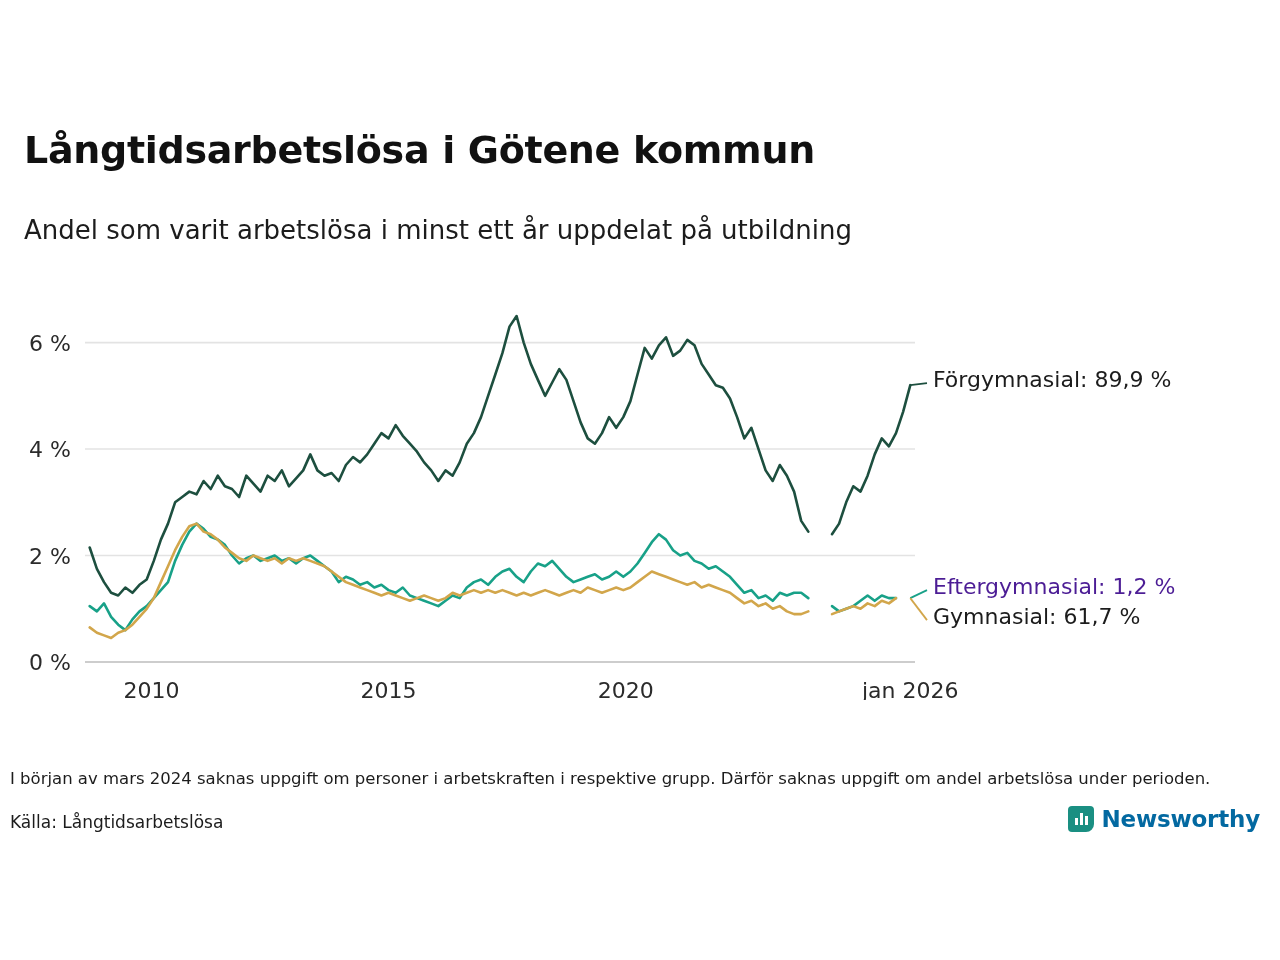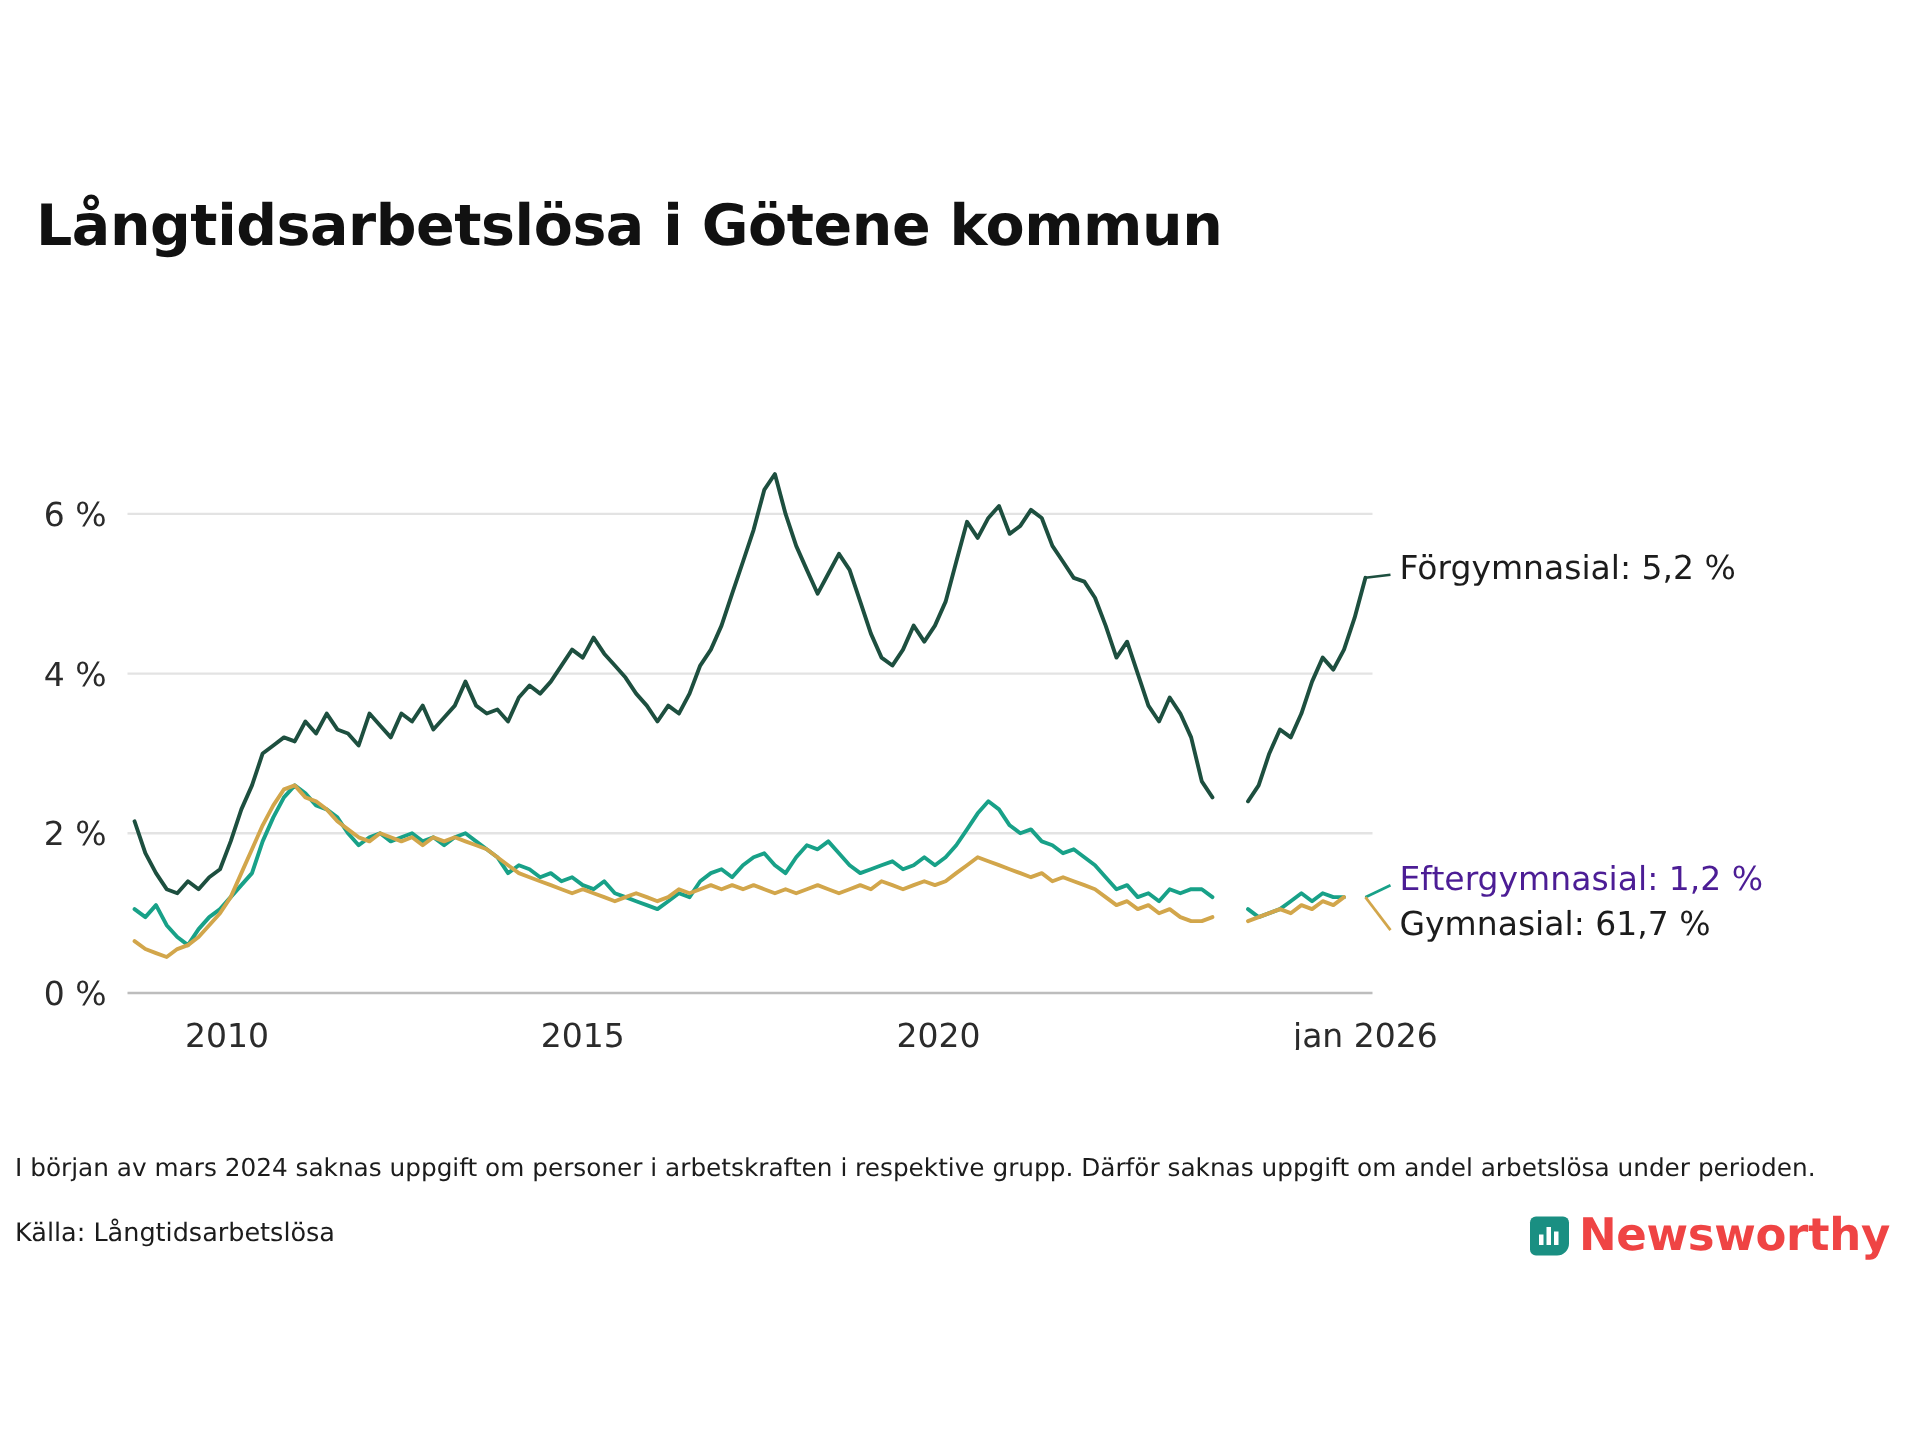--- a/index.html
+++ b/index.html
@@ -87,38 +87,39 @@
   }
   .logo-mark .bars i {
     display: block;
     width: 3px;
     background: #ffffff;
   }
   .logo-mark .bars i:nth-child(1) { height: 7px; }
   .logo-mark .bars i:nth-child(2) { height: 12px; }
   .logo-mark .bars i:nth-child(3) { height: 9px; }
   .logo-text {
-    font-size: 30px;
+    font-size: 23px;
     font-weight: bold;
-    color: #ef4444;
+    color: #0369a1;
     letter-spacing: -0.2px;
   }
   .tick-label {
     font-size: 22px;
     fill: #2b2b2b;
   }
   .gridline { stroke: #e3e3e3; stroke-width: 1.6; }
   .axisline { stroke: #bdbdbd; stroke-width: 1.6; }
 </style>
 </head>
 <body>
 
 <div id="page">
 
   <div class="title">Långtidsarbetslösa i Götene kommun</div>
+  <div class="subtitle">Andel som varit arbetslösa i minst ett år uppdelat på utbildning</div>
 
   <div id="chart-area">
     <svg id="chart-svg" width="1280" height="420" viewBox="0 0 1280 420">
       <g id="gridlines">
           <line x1="85" x2="915" y1="382" y2="382" class="axisline"></line>
           <line x1="85" x2="915" y1="275.52941176470586" y2="275.52941176470586" class="gridline"></line>
           <line x1="85" x2="915" y1="169.05882352941177" y2="169.05882352941177" class="gridline"></line>
           <line x1="85" x2="915" y1="62.58823529411768" y2="62.58823529411768" class="gridline"></line>
         </g>
       <g id="ylabels">
@@ -141,21 +142,21 @@
           <polyline points="89.7,347.4 96.9,352.7 104.0,355.4 111.1,358.0 118.2,352.7 125.3,350.1 132.4,344.7 139.5,336.8 146.7,328.8 153.8,318.1 160.9,302.1 168.0,286.2 175.1,270.2 182.2,256.9 189.3,246.3 196.5,243.6 203.6,251.6 210.7,254.2 217.8,259.6 224.9,267.5 232.0,272.9 239.1,278.2 246.3,280.9 253.4,275.5 260.5,278.2 267.6,280.9 274.7,278.2 281.8,283.5 288.9,278.2 296.1,280.9 303.2,278.2 310.3,280.9 317.4,283.5 324.5,286.2 331.6,291.5 338.7,296.8 345.9,302.1 353.0,304.8 360.1,307.5 367.2,310.1 374.3,312.8 381.4,315.5 388.5,312.8 395.7,315.5 402.8,318.1 409.9,320.8 417.0,318.1 424.1,315.5 431.2,318.1 438.3,320.8 445.5,318.1 452.6,312.8 459.7,315.5 466.8,312.8 473.9,310.1 481.0,312.8 488.1,310.1 495.3,312.8 502.4,310.1 509.5,312.8 516.6,315.5 523.7,312.8 530.8,315.5 537.9,312.8 545.1,310.1 552.2,312.8 559.3,315.5 566.4,312.8 573.5,310.1 580.6,312.8 587.7,307.5 594.9,310.1 602.0,312.8 609.1,310.1 616.2,307.5 623.3,310.1 630.4,307.5 637.5,302.1 644.7,296.8 651.8,291.5 658.9,294.2 666.0,296.8 673.1,299.5 680.2,302.1 687.3,304.8 694.5,302.1 701.6,307.5 708.7,304.8 715.8,307.5 722.9,310.1 730.0,312.8 737.1,318.1 744.3,323.4 751.4,320.8 758.5,326.1 765.6,323.4 772.7,328.8 779.8,326.1 786.9,331.4 794.1,334.1 801.2,334.1 808.3,331.4" fill="none" stroke="#d2a64b" stroke-width="2.6" stroke-linejoin="round" stroke-linecap="round"></polyline>
           <polyline points="832.0,334.1 839.1,331.4 846.2,328.8 853.3,326.1 860.5,328.8 867.6,323.4 874.7,326.1 881.8,320.8 888.9,323.4 896.0,318.1 903.1,NaN 910.3,NaN" fill="none" stroke="#d2a64b" stroke-width="2.6" stroke-linejoin="round" stroke-linecap="round"></polyline>
         </g>
       <g id="leaders">
           <line x1="910.2571428571472" x2="927" y1="105.17647058823525" y2="103.17647058823525" stroke="#1d4f3f" stroke-width="1.8"></line>
           <line x1="910.2571428571472" x2="927" y1="318.11764705882354" y2="310.11764705882354" stroke="#18a188" stroke-width="1.8"></line>
           <line x1="910.2571428571472" x2="927" y1="318.11764705882354" y2="340.11764705882354" stroke="#d2a64b" stroke-width="1.8"></line>
         </g>
     </svg>
     <div id="series-labels">
-        <div style="position: absolute; left: 933px; top: 87.1765px; font-size: 22px; color: rgb(28, 28, 28); white-space: nowrap;">Förgymnasial: 5,2 %</div>
+        <div style="position: absolute; left: 933px; top: 87.1765px; font-size: 22px; color: rgb(28, 28, 28); white-space: nowrap;">Förgymnasial: 89,9 %</div>
         <div style="position: absolute; left: 933px; top: 294.118px; font-size: 22px; color: #4c1d95; white-space: nowrap;">Eftergymnasial: 1,2 %</div>
         <div style="position: absolute; left: 933px; top: 324.118px; font-size: 22px; color: rgb(28, 28, 28); white-space: nowrap;">Gymnasial: 61,7 %</div>
       </div>
   </div>
 
   <div class="footnote">I början av mars 2024 saknas uppgift om personer i arbetskraften i respektive grupp. Därför saknas uppgift om andel arbetslösa under perioden.</div>
   <div class="source">Källa: Långtidsarbetslösa</div>
 
   <div class="logo">
     <span class="logo-mark">

